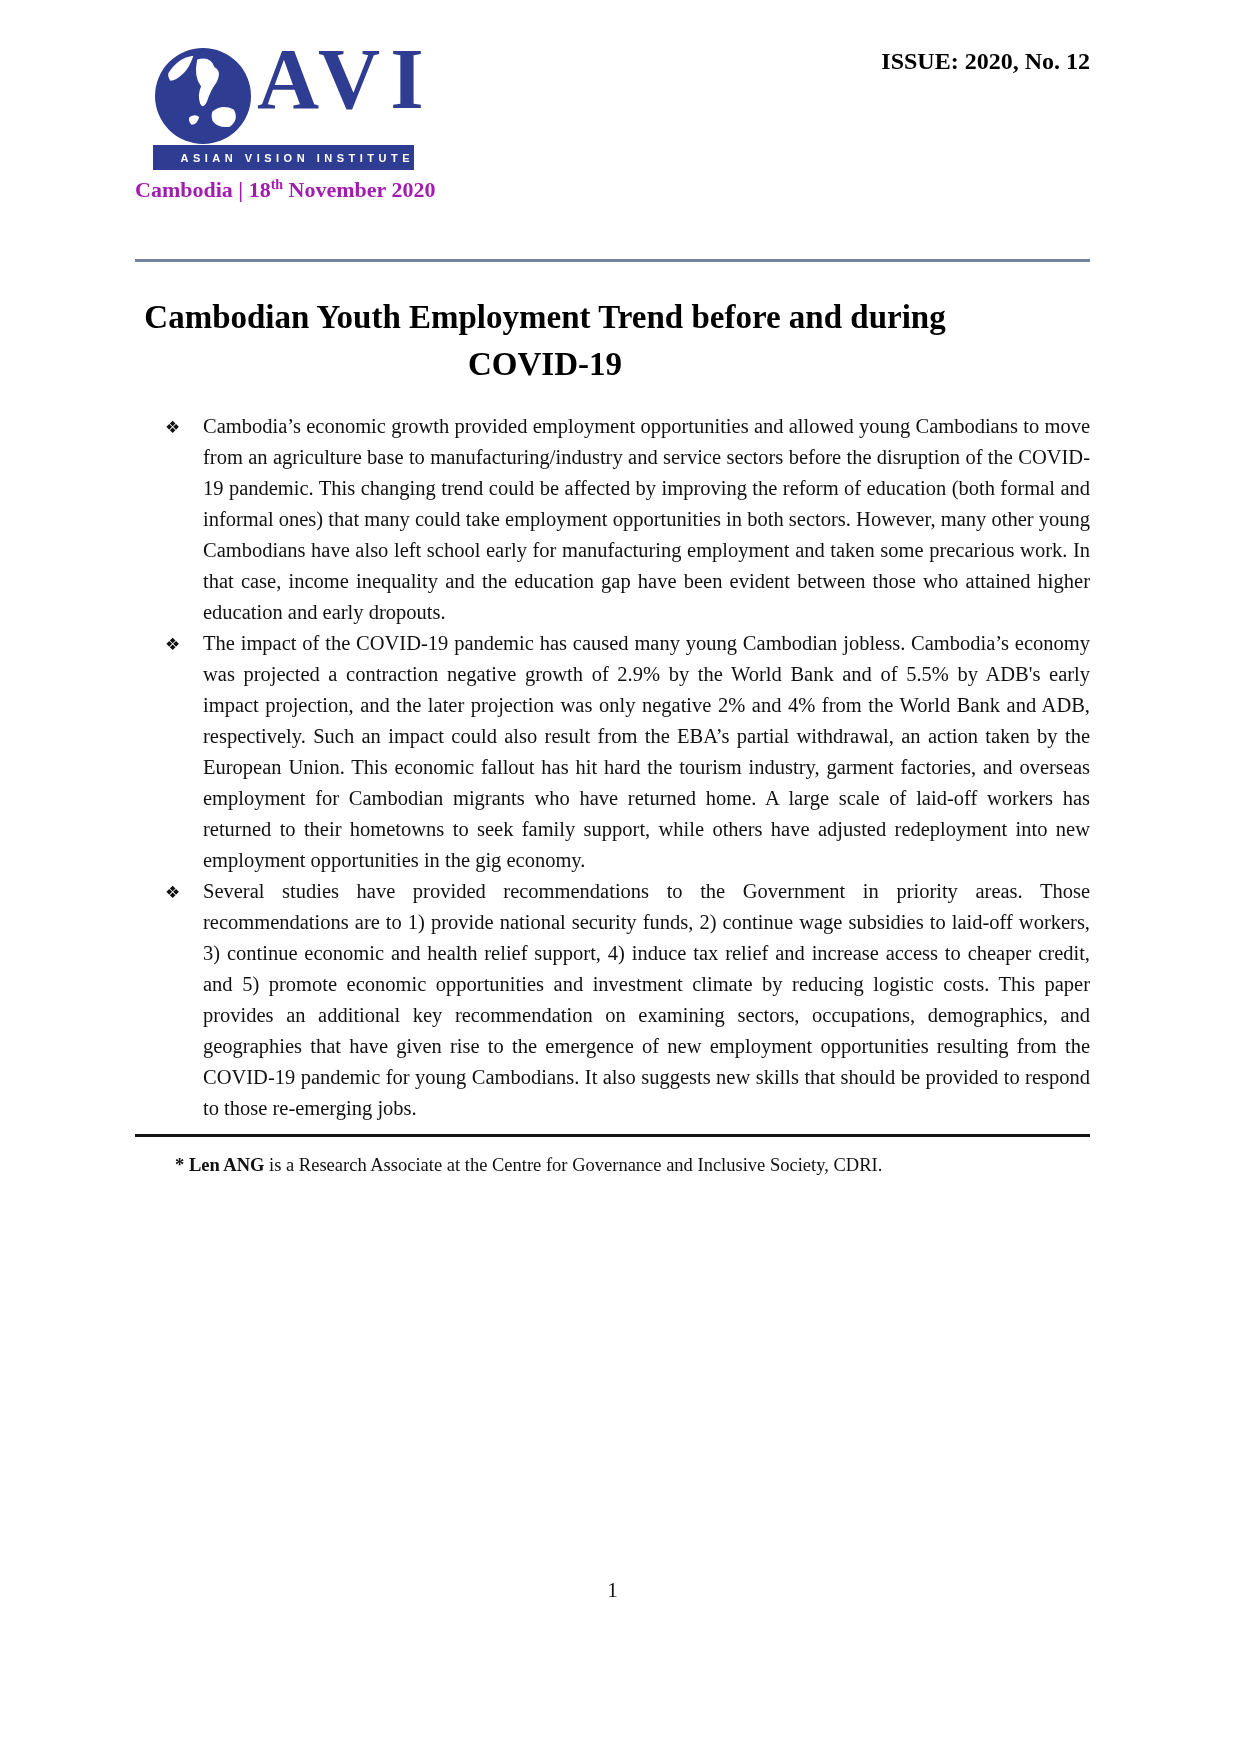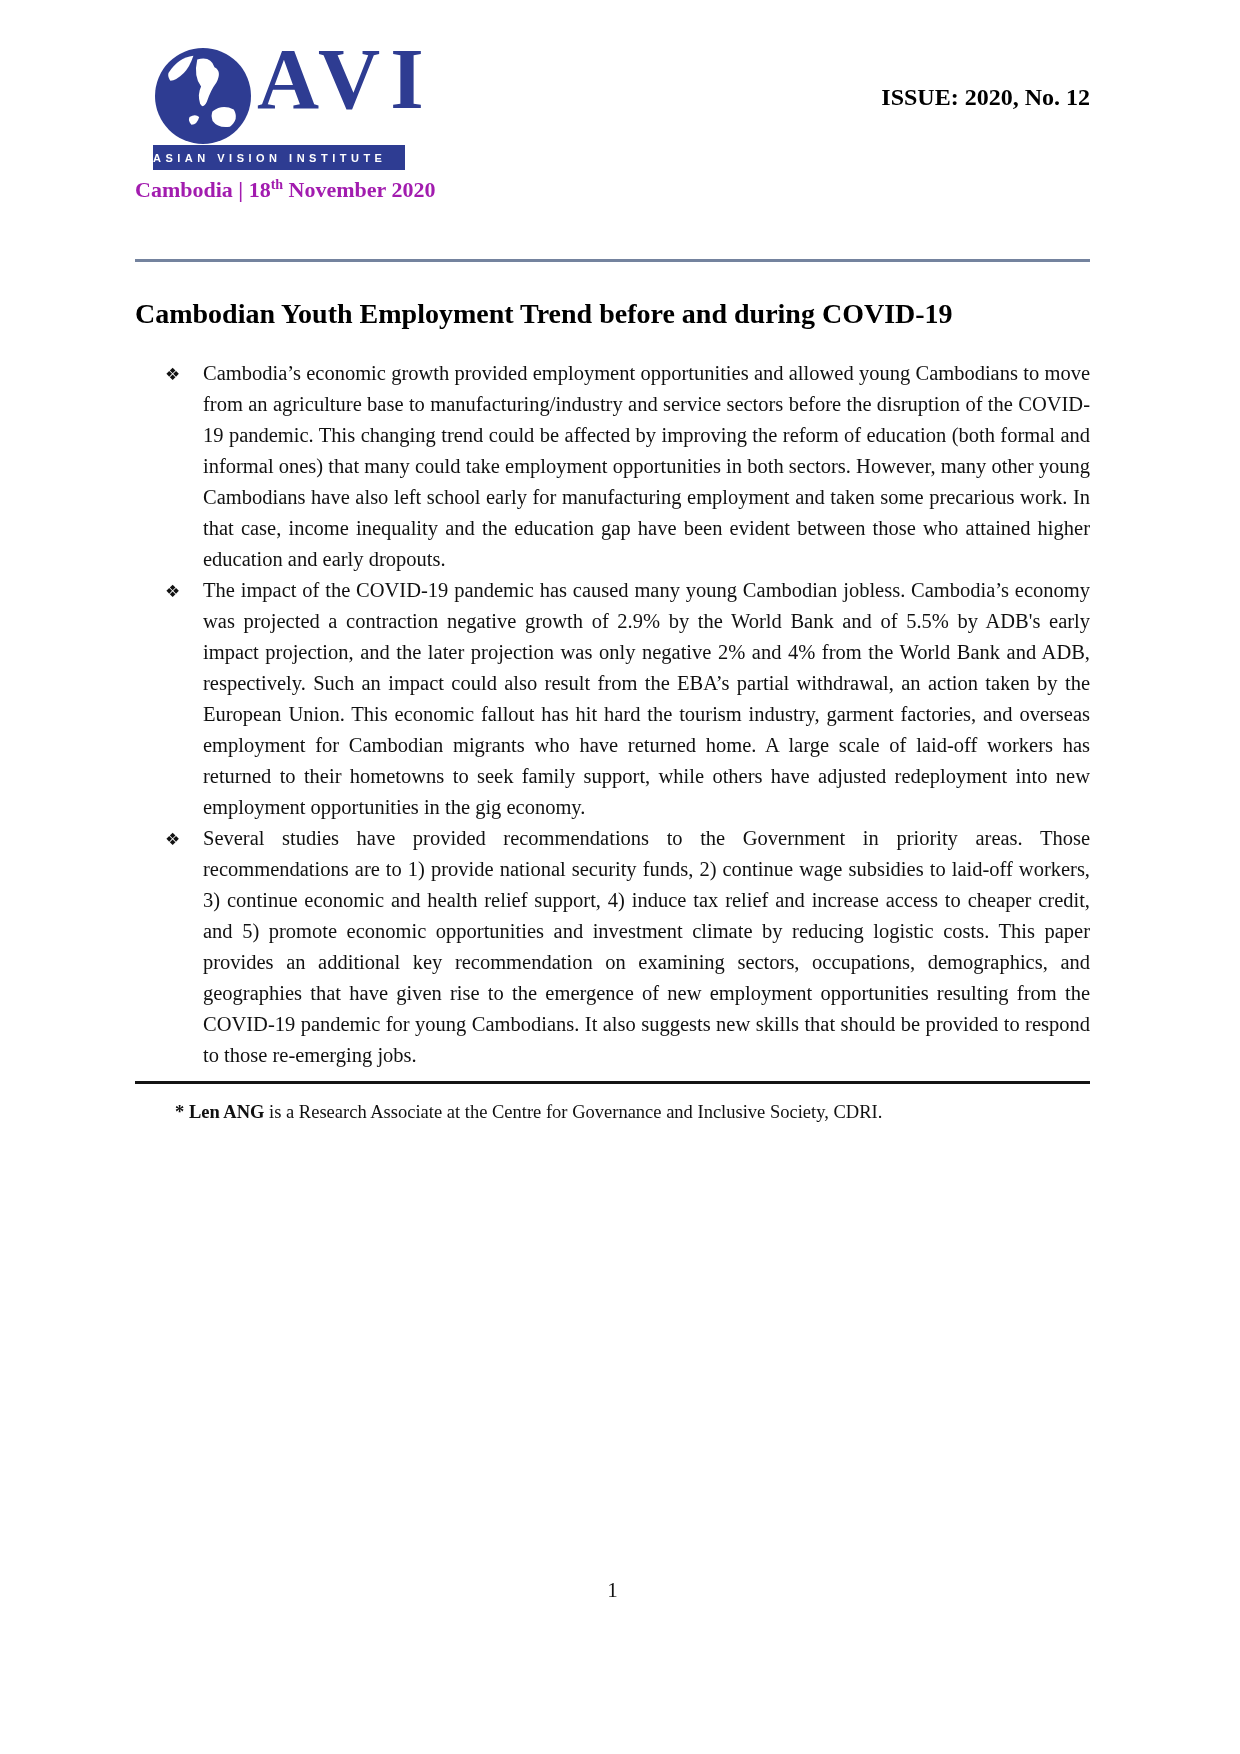--- a/index.html
+++ b/index.html
@@ -22,44 +22,45 @@
   .logo-globe { position: absolute; left: 20px; top: 0; width: 96px; height: 96px; }
   .logo-acronym {
     position: absolute; left: 122px; top: -12px;
     font-weight: bold; font-size: 86px; line-height: 1;
     letter-spacing: 10px; color: #2e3c92;
   }
   .logo-bar {
     position: absolute; left: 18px; top: 97px;
     width: 252px; height: 25px;
     background: #2e3c92;
-    display: flex; align-items: center; justify-content: flex-start;
+    display: flex; align-items: center; justify-content: flex-end; padding-left: 9px;
   }
   .logo-bar span {
     font-family: "Liberation Sans", sans-serif;
     font-weight: bold; font-size: 11px; letter-spacing: 4.5px;
     color: #ffffff; white-space: nowrap;
   }
-  .issue { margin-top: 36px; font-weight: bold; font-size: 24px; color: #000; }
+  .issue { font-weight: bold; font-size: 24px; color: #000; }
   
   .masthead-title {
     margin: 52px 0 0 0;
     font-size: 46px; font-weight: bold; color: #3e4c9b;
     letter-spacing: 1px;
   }
   .dateline { margin-top: 1px; font-size: 22px; font-weight: bold; color: #a21caf; }
   .dateline sup { font-size: 14px; }
   .head-rule {
     margin-top: 56px; height: 3px; background: #74839e; border: none; width: 100%;
   }
   
   .article-title {
     margin: 32px 0 0 0;
-    font-size: 28px; font-weight: bold; line-height: 1.4; color: #000;
+    font-size: 33px; font-weight: bold; line-height: 1.4; color: #000;
     max-width: 820px;
+    text-align: center;
   }
   .author { margin-top: 30px; font-style: italic; font-size: 21px; }
   .section-heading { margin: 36px 0 0 0; font-size: 27px; font-weight: bold; }
   .summary-list { margin: 24px 0 0 0; padding: 0; list-style: none; }
   .summary-list li {
     position: relative;
     padding-left: 68px;
     font-size: 20.5px; line-height: 31px;
     text-align: justify;
   }

